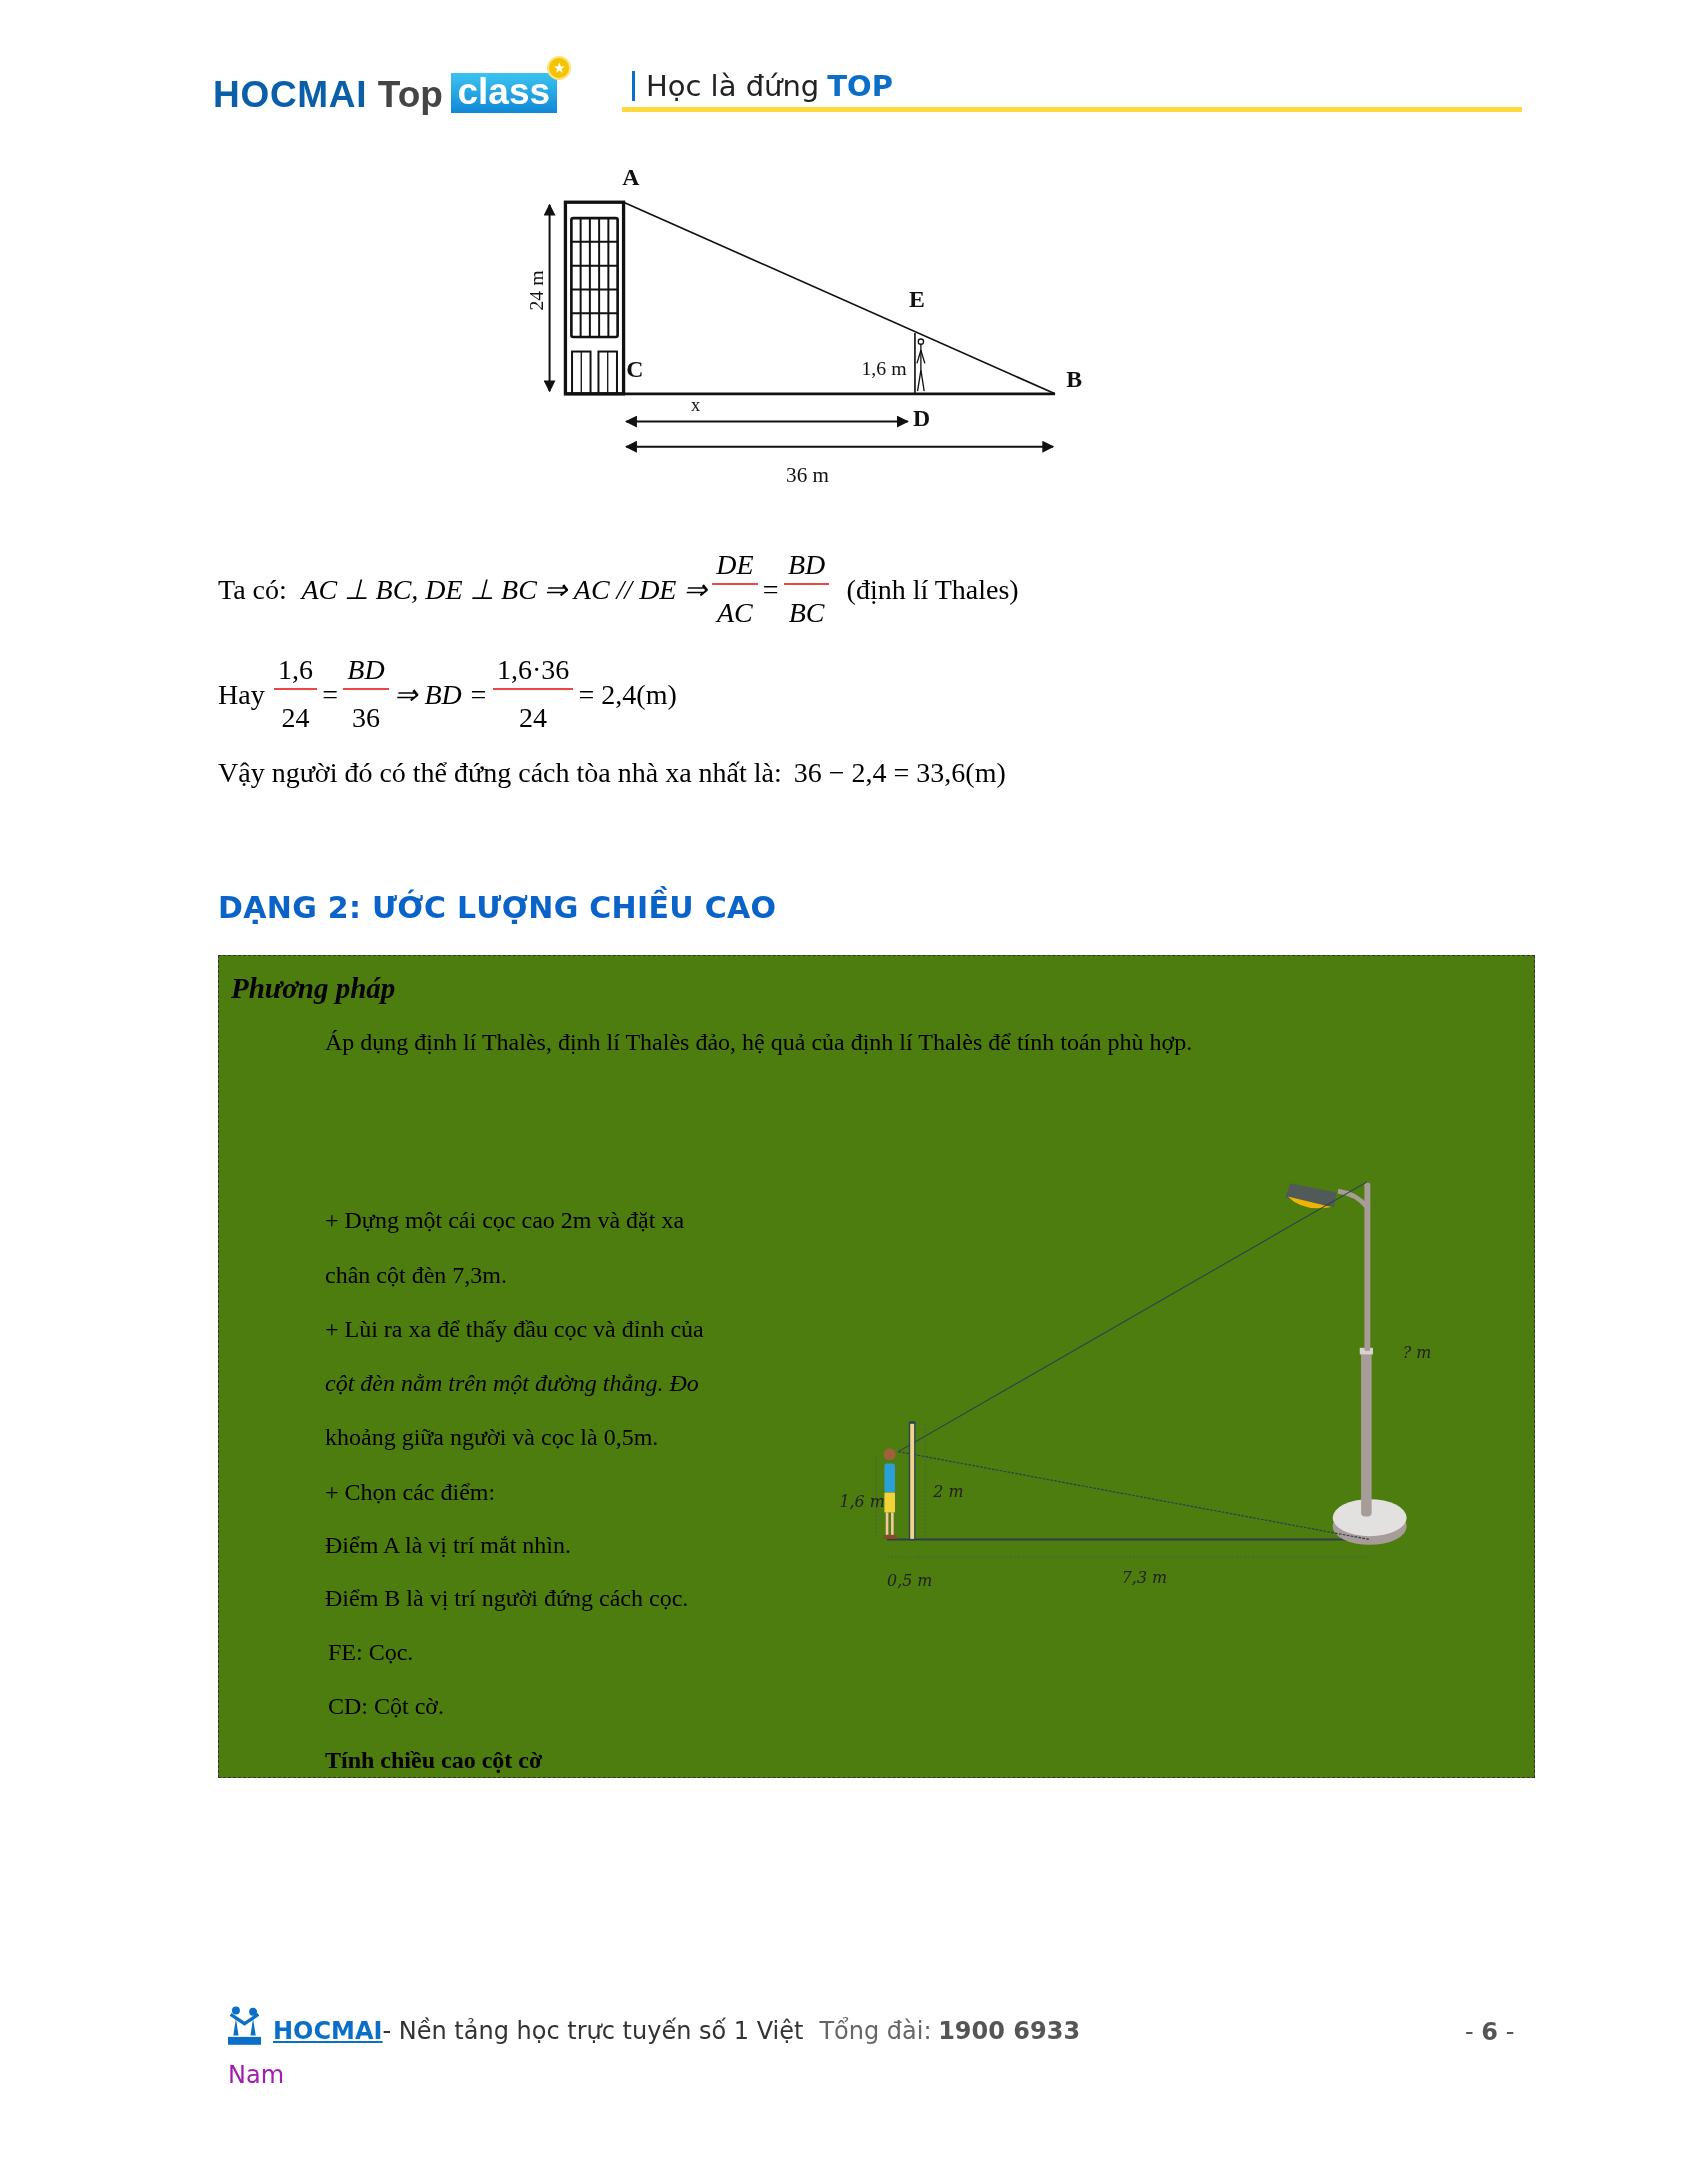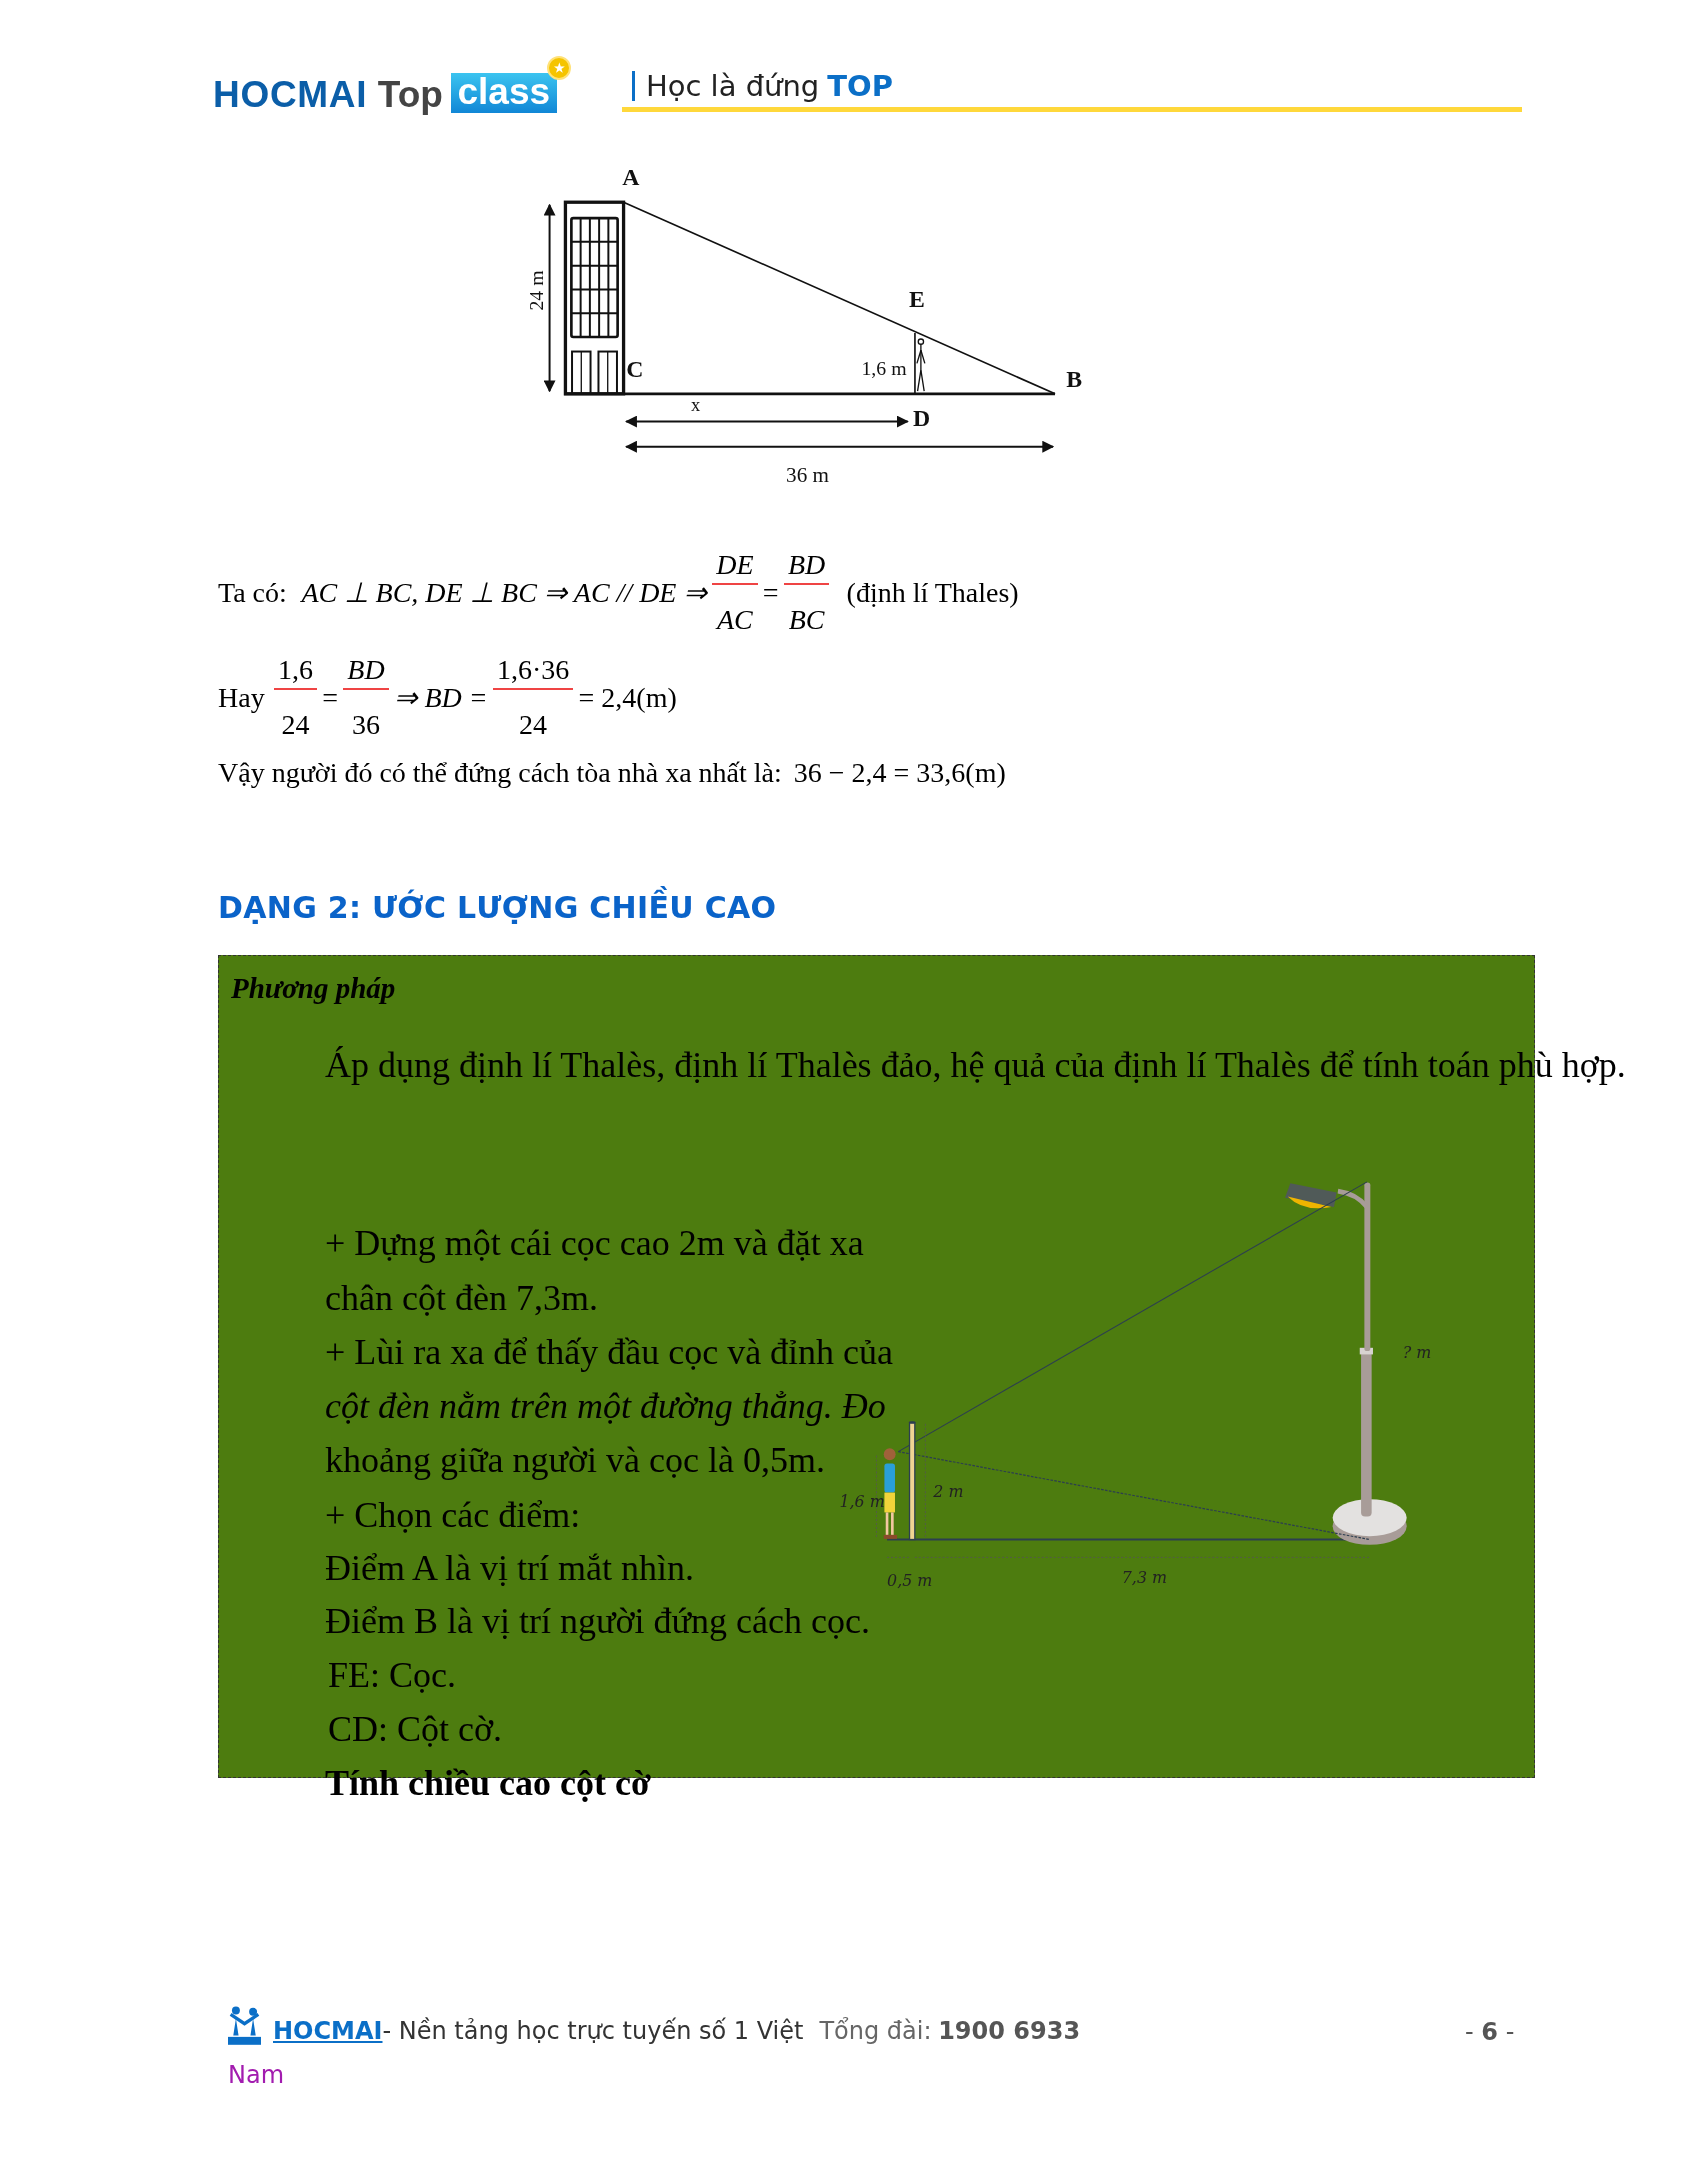--- a/index.html
+++ b/index.html
@@ -27,31 +27,31 @@
 
   
   .fig1 { left:516px; top:152px; width:675px; height:370px; }
 
   
   .line { font-size:28px; line-height:1.2; white-space:nowrap; display:flex; align-items:center; }
   .it { font-style:italic; }
   .frac { display:inline-flex; flex-direction:column; align-items:center; margin:0 5.3px;
           vertical-align:middle; }
   .frac .num { padding:0 4px 2.6px 4px; border-bottom:2px solid #ef4444; line-height:1.1; }
-  .frac .den { padding:20px 4px 0 4px; line-height:1.1; }
+  .frac .den { padding:13px 4px 0 4px; line-height:1.1; }
 
   
   .section-h { left:218px; top:890px; font-family:"DejaVu Sans", sans-serif; font-weight:bold;
                font-size:30px; color:#0a63c9; letter-spacing:0.3px; }
 
   
   .box { left:218px; top:955px; width:1317px; height:823px; background:#4d7c0f;
          border:1.3px dashed #333; box-sizing:border-box; }
   .box-title { left:12px; top:16px; font-size:29px; font-weight:bold; font-style:italic; }
-  .bt { font-size:36px; white-space:nowrap;margin-top:15px; }
+  .bt { font-size:24px; white-space:nowrap; }
   .bold { font-weight:bold; }
 
   
   .footer { left:228px; top:2005px; font-family:"DejaVu Sans", sans-serif; font-size:24px;
             color:#333; display:flex; align-items:flex-end; }
   .footer .brand { color:#0b6fc7; font-weight:bold; text-decoration:underline; margin-left:12px; }
   .footer .hotline { font-weight:bold; color:#555; }
   .page-num { left:1465px; top:2018px; font-family:"DejaVu Sans", sans-serif; font-size:24px; color:#555; }
   .page-num b { font-weight:bold; }
   .footer-nam { left:228px; top:2061px; font-family:"DejaVu Sans", sans-serif; font-size:24px; color:#a21caf; }

